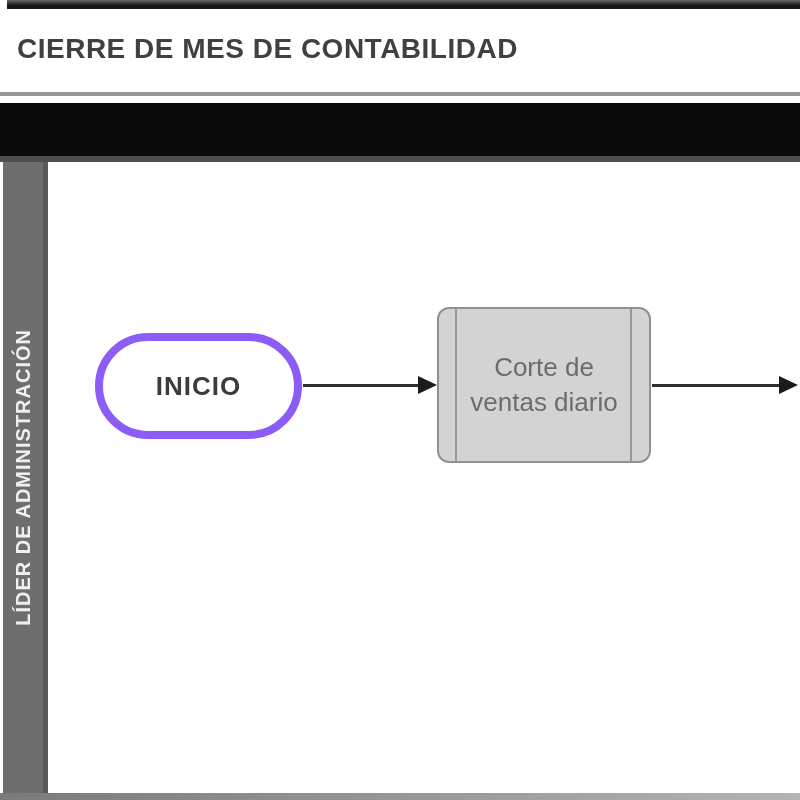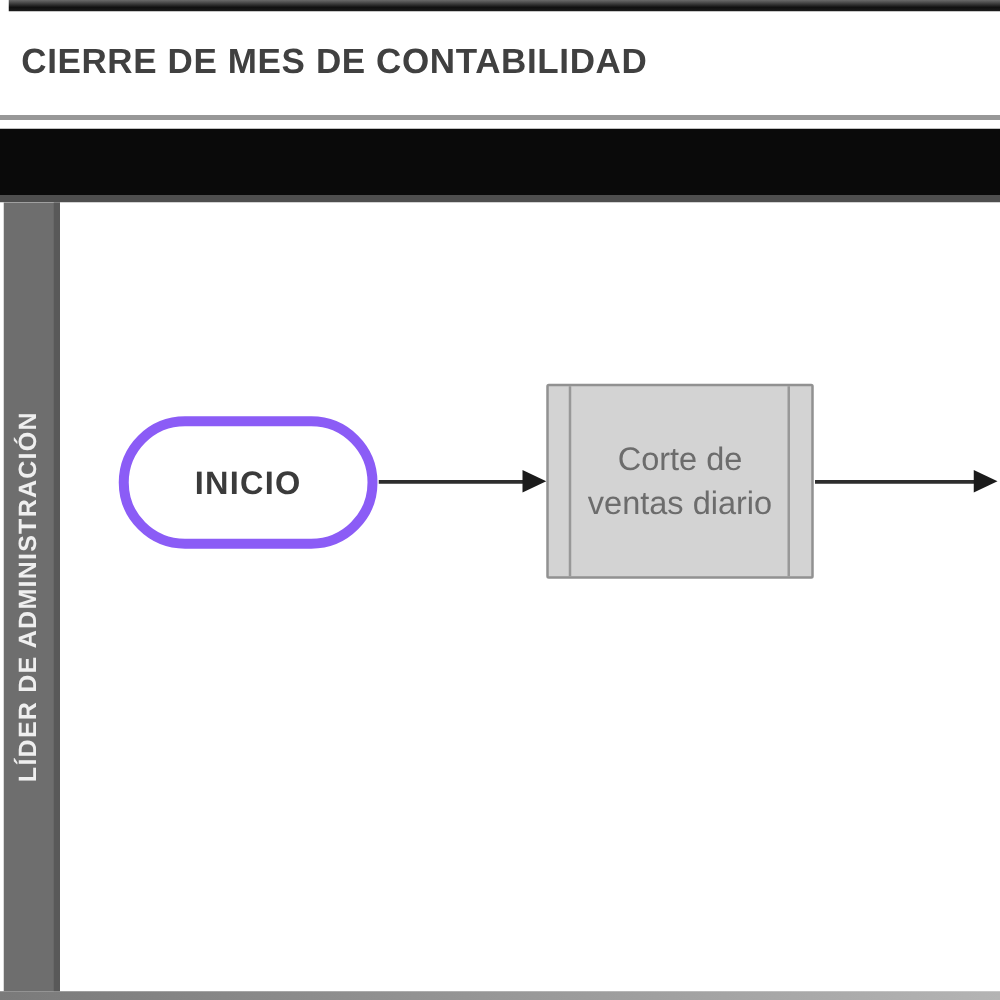--- a/index.html
+++ b/index.html
@@ -60,21 +60,21 @@
     border-radius: 53px;
     display: flex; align-items: center; justify-content: center;
   }
   .node-terminator .node-label {
     font-size: 26px; font-weight: bold; color: #3b3b3b; letter-spacing: 1px;
   }
   .node-process {
     position: absolute; left: 437px; top: 307px; width: 214px; height: 156px;
     background: #d3d3d3;
     border: 2px solid #919191;
-    border-radius: 2px;
+    border-radius: 12px;
     display: flex; align-items: center; justify-content: center;
   }
   .node-process .inner-line {
     position: absolute; top: 0; width: 2px; height: 152px; background: #989898;
   }
   .inner-line.left  { left: 16px; }
   .inner-line.right { right: 17px; }
   .node-process .node-label {
     font-size: 26px; font-weight: normal; color: #6c6c6c;
     text-align: center; line-height: 35px; width: 170px;

